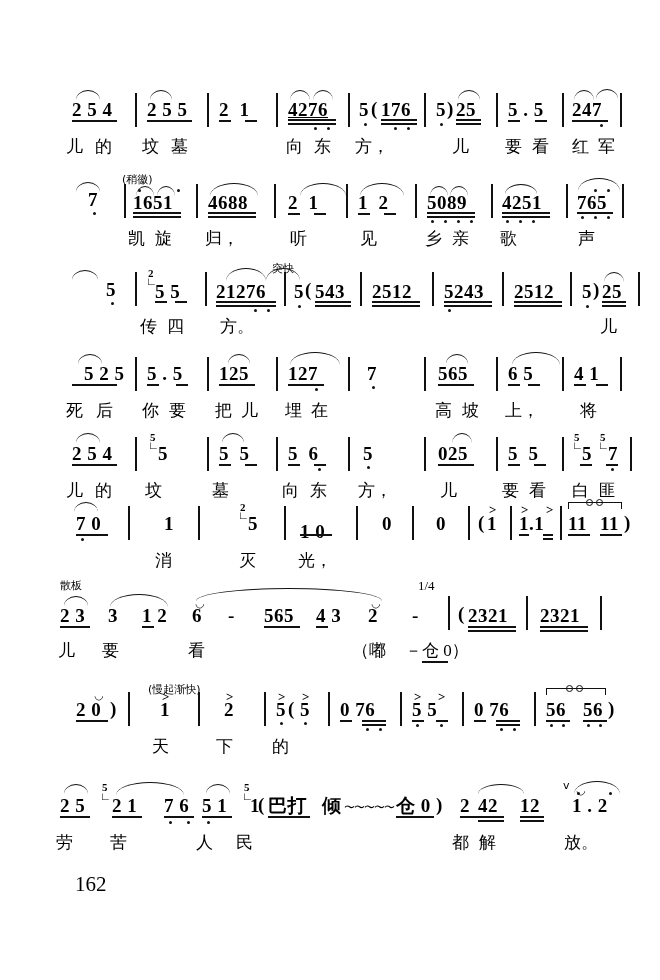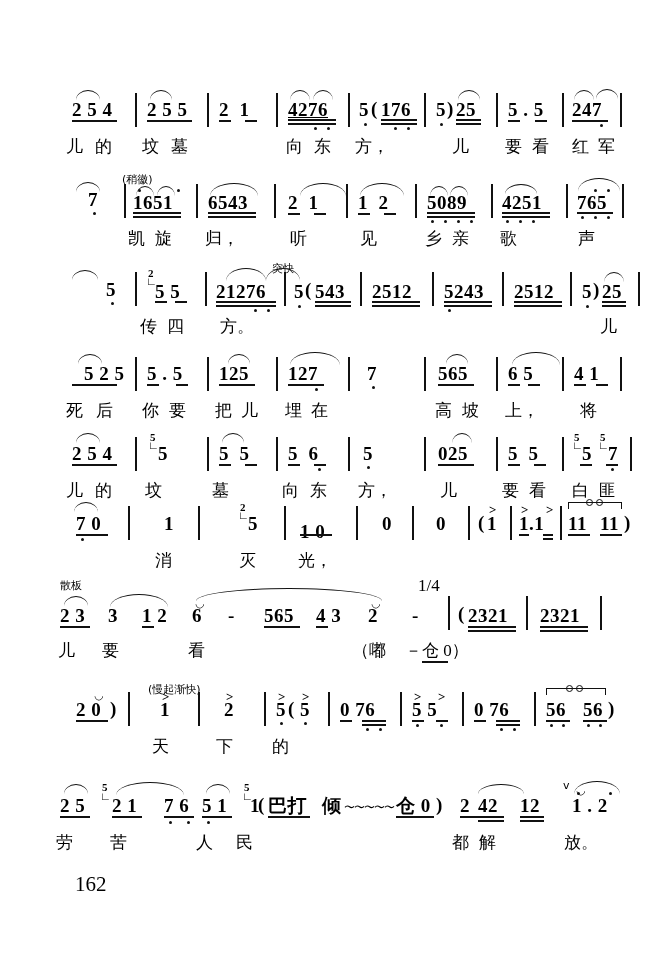--- a/index.html
+++ b/index.html
@@ -105,21 +105,21 @@
   
   .anno {
     position: absolute;
     font-family: "DejaVu Sans", sans-serif;
     font-size: 11px;
     line-height: 12px;
     white-space: nowrap;
   }
   .anno.serifnum {
     font-family: "Liberation Serif", serif;
-    font-size: 17px;
+    font-size: 13px;
     text-align: center;
   }
 
   
   .grace {
     position: absolute;
     font-family: "Liberation Serif", serif;
     font-weight: bold;
     font-size: 11px;
     line-height: 11px;
@@ -277,21 +277,21 @@
       <div class="slur" style="left:136px;top:10px;width:18px;"></div>
       <div class="slur" style="left:157px;top:10px;width:18px;"></div>
       <div class="tok" style="left:133px;top:17px;">1651</div>
       <div class="dot" style="left:138px;top:13px;"></div>
       <div class="dot" style="left:177px;top:13px;"></div>
       <div class="beam" style="left:133px;top:36px;width:48px;"></div>
       <div class="beam" style="left:133px;top:40px;width:48px;"></div>
       <div class="bar" style="left:196px;top:8px;"></div>
 
       <div class="slur long" style="left:210px;top:7px;width:48px;"></div>
-      <div class="tok" style="left:208px;top:17px;">6543</div>
+      <div class="tok" style="left:208px;top:17px;">4688</div>
       <div class="beam" style="left:208px;top:36px;width:48px;"></div>
       <div class="beam" style="left:208px;top:40px;width:48px;"></div>
       <div class="bar" style="left:274px;top:8px;"></div>
 
       <div class="slur long" style="left:300px;top:7px;width:46px;"></div>
       <div class="tok" style="left:288px;top:17px;">2  1</div>
       <div class="beam" style="left:288px;top:37px;width:12px;"></div>
       <div class="beam" style="left:314px;top:37px;width:12px;"></div>
       <div class="bar" style="left:346px;top:8px;"></div>
 

